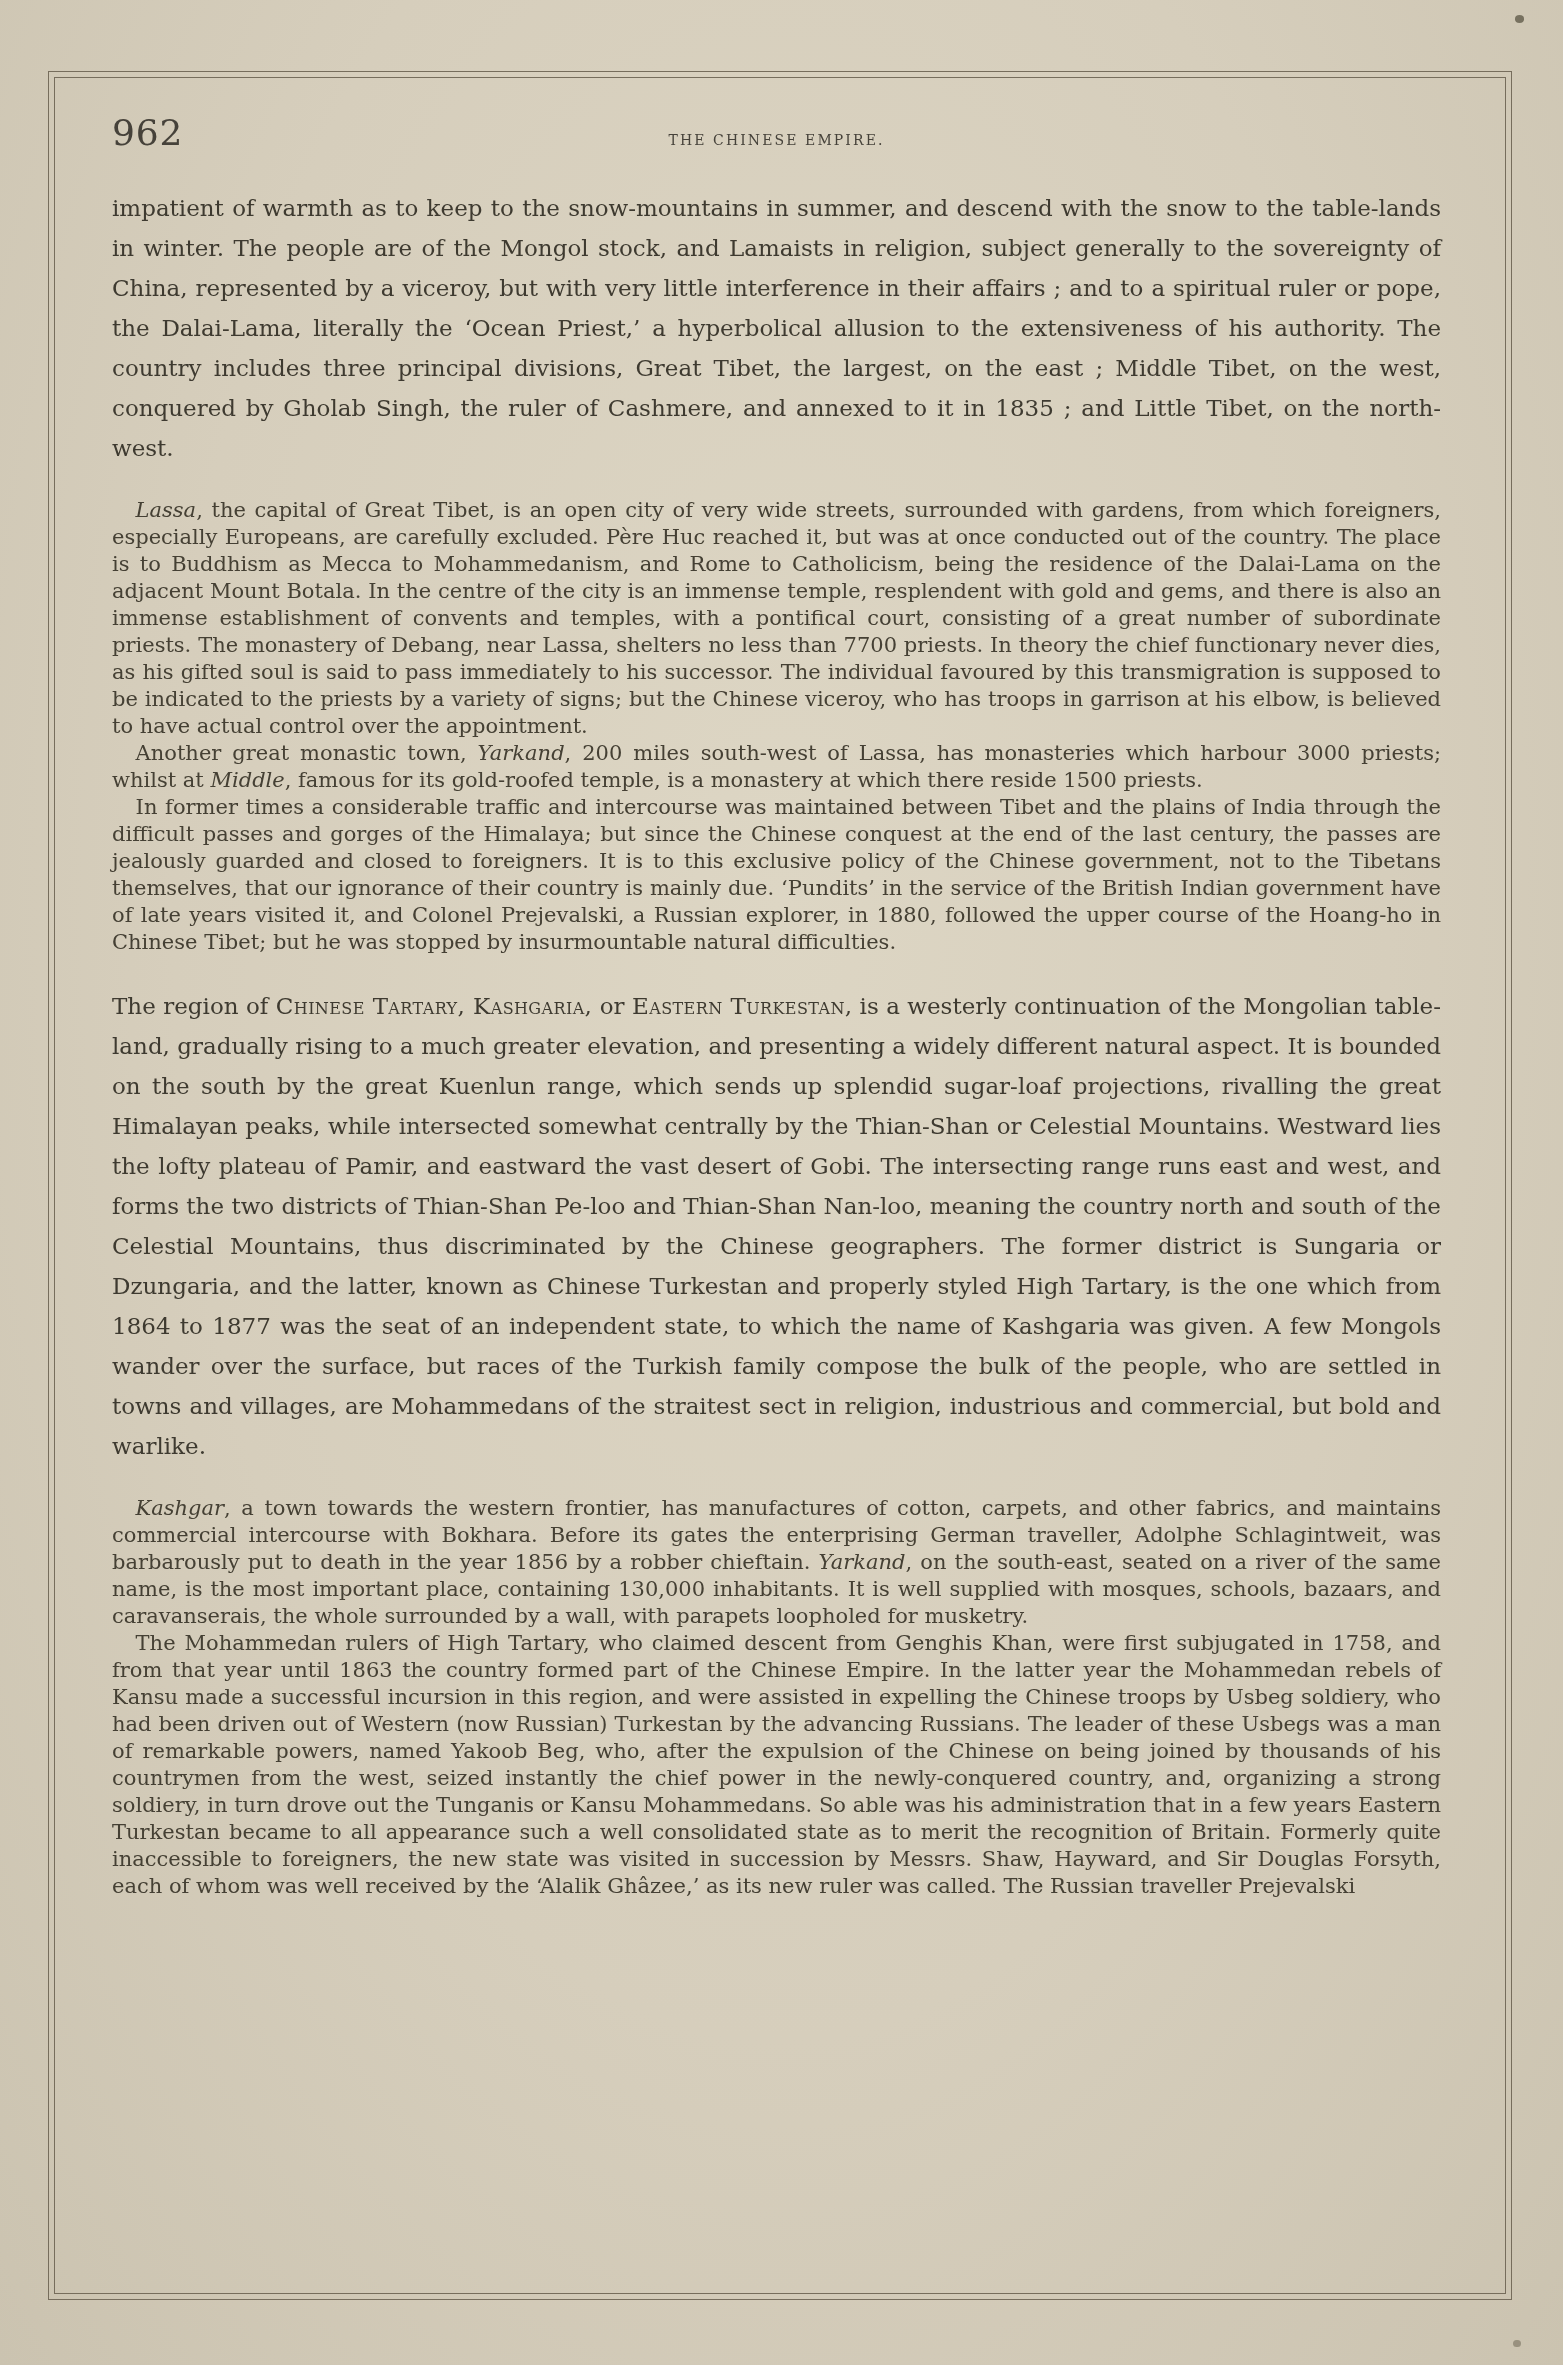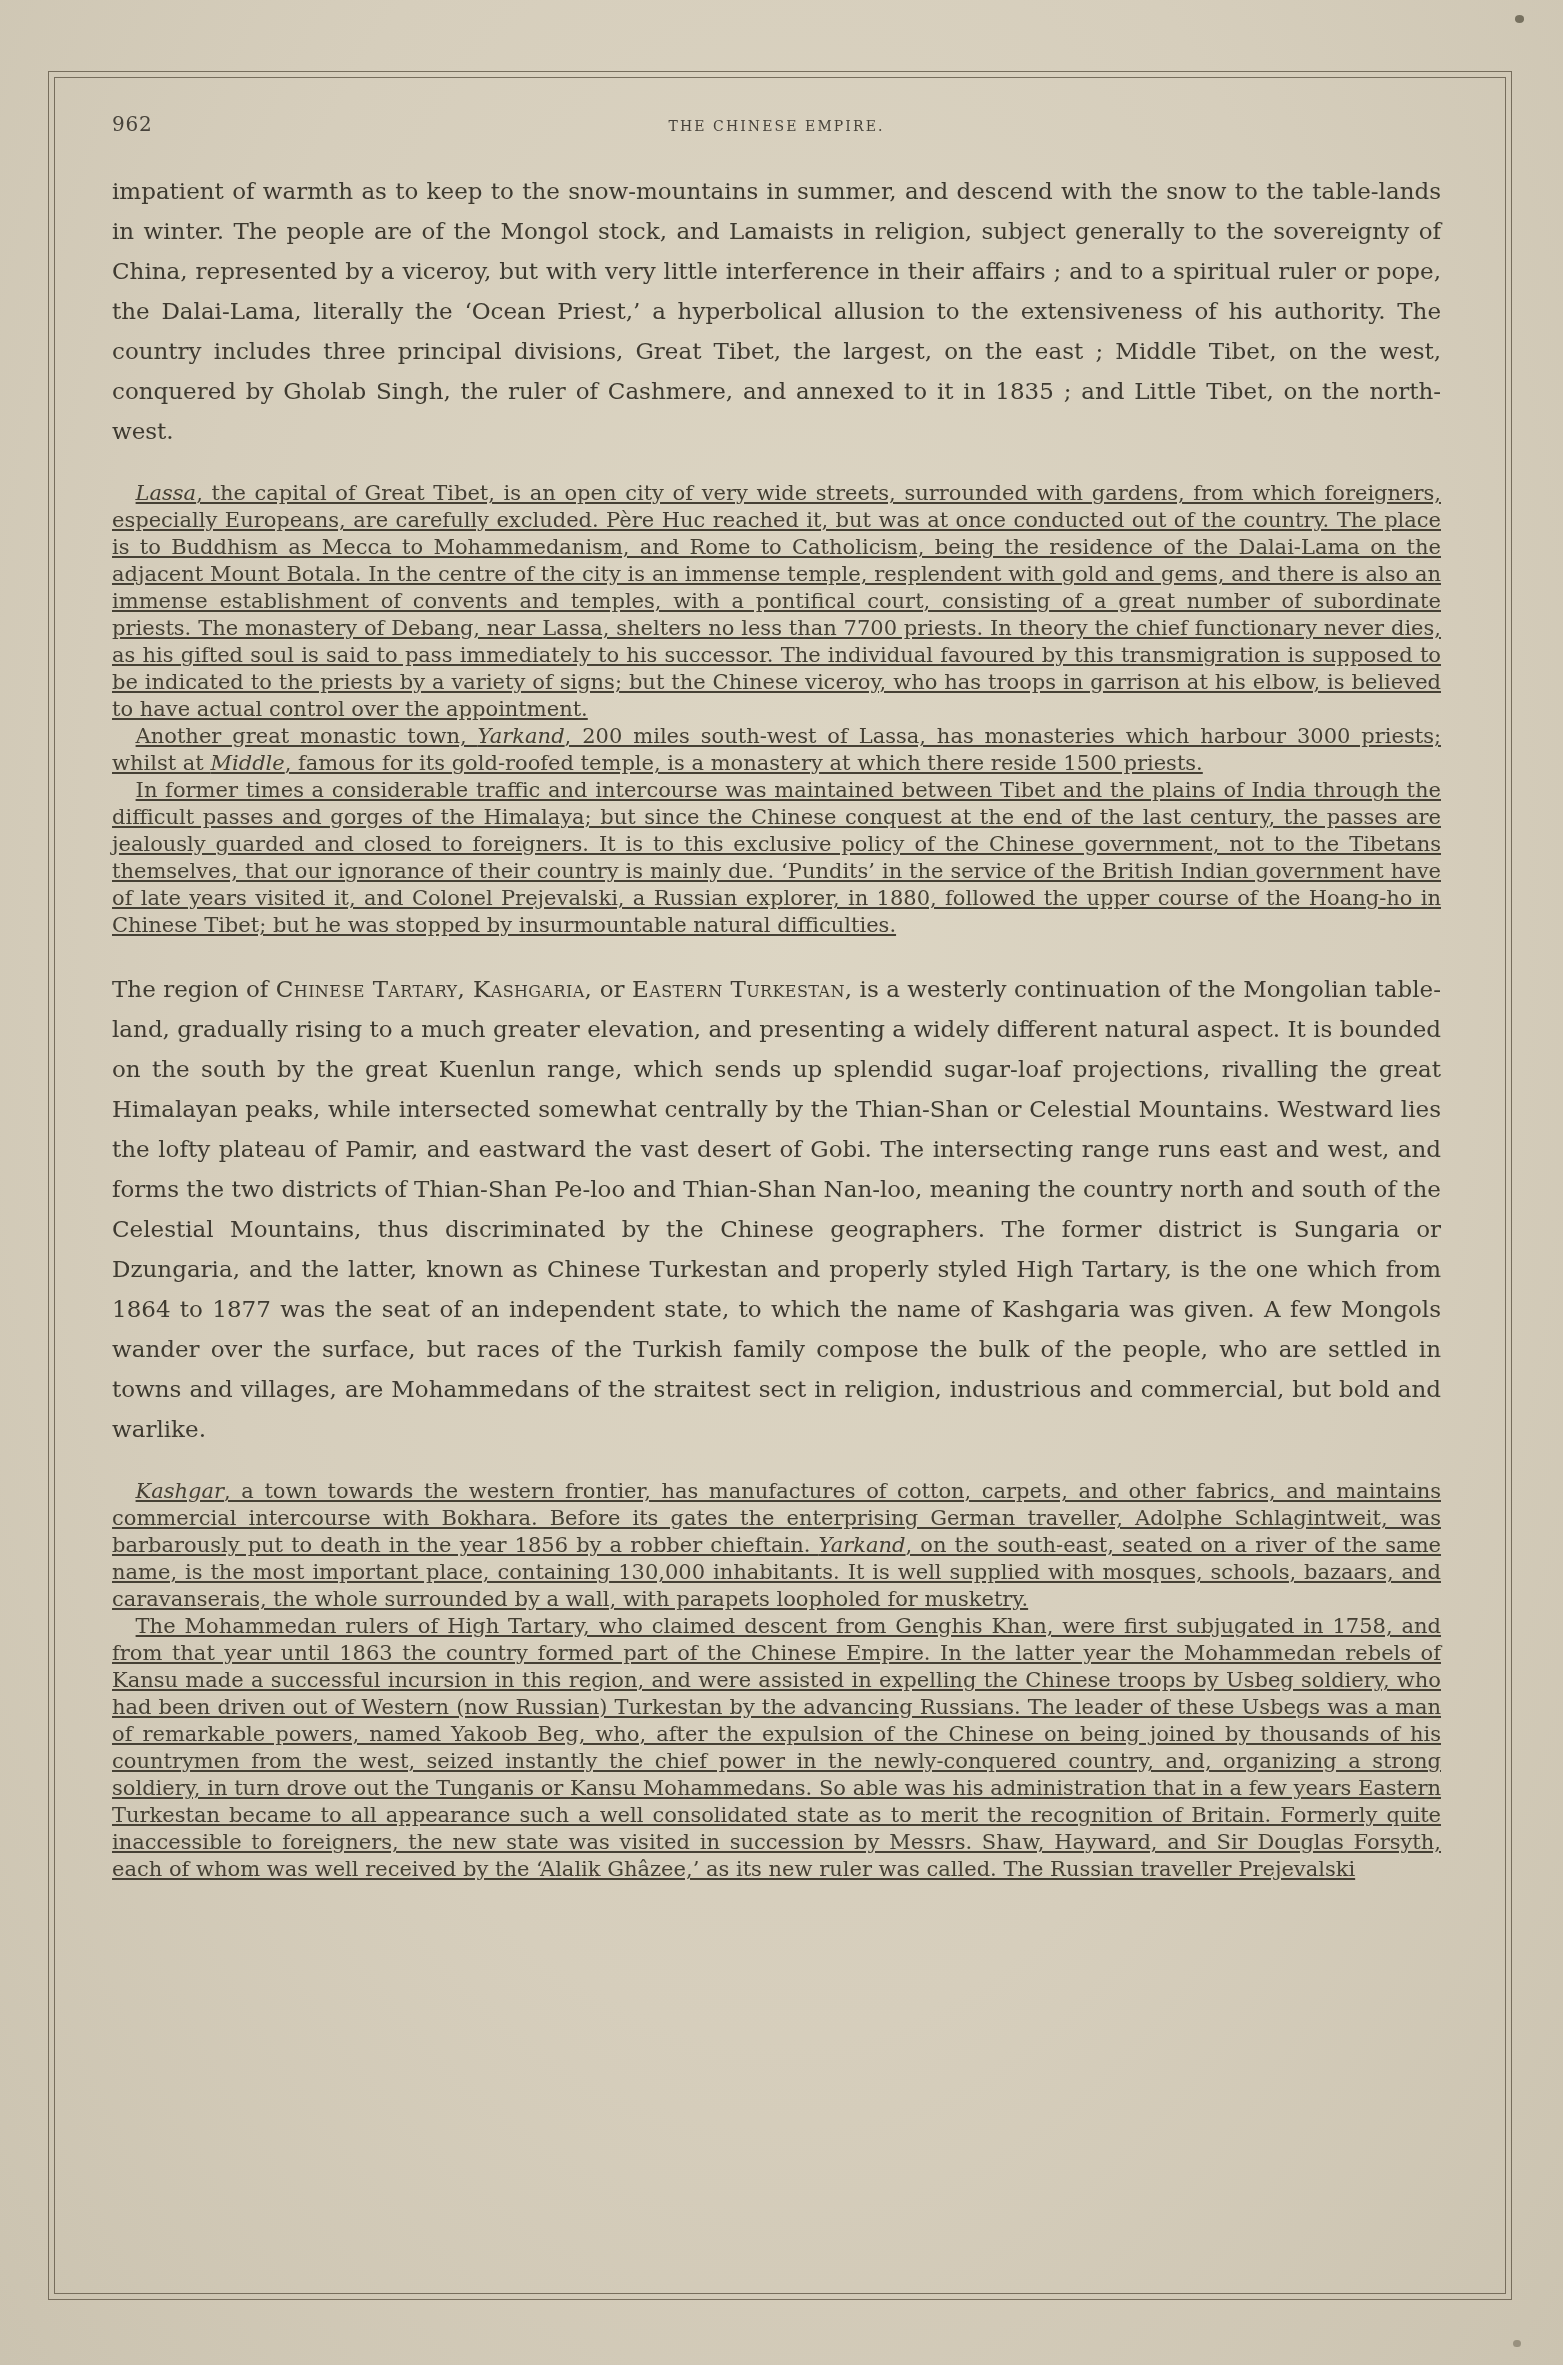--- a/index.html
+++ b/index.html
@@ -41,21 +41,21 @@
     padding: 34px 64px 0 57px;
   }
   .running-head {
     display: grid;
     grid-template-columns: 1fr auto 1fr;
     align-items: baseline;
     margin-bottom: 35px;
   }
   .page-num {
     justify-self: start;
-    font-size: 20px;
+    font-size: 36px;
     letter-spacing: 0.8px;
     color: #46423a;
   }
   .head-title {
     justify-self: center;
     font-size: 14px;
     letter-spacing: 2.1px;
     color: #46423a;
   }
   .head-spacer { justify-self: end; }
@@ -68,21 +68,20 @@
     color: #3e3a30;
   }
   section.notes { display: block; margin: 0 0 30px 0; }
   section.notes p {
     font-size: 21px;
     line-height: 27px;
     text-align: justify;
     text-indent: 23.6px;
     margin: 0;
     color: #454034;
-    text-decoration: underline;
   }
   .seg-i { font-style: italic; }
   .seg-sc { font-variant: small-caps; letter-spacing: 0.4px; }
 </style>
 </head>
 <body>
 
 <div class="page">
   <div class="speck s1"></div>
   <div class="speck s2"></div>

